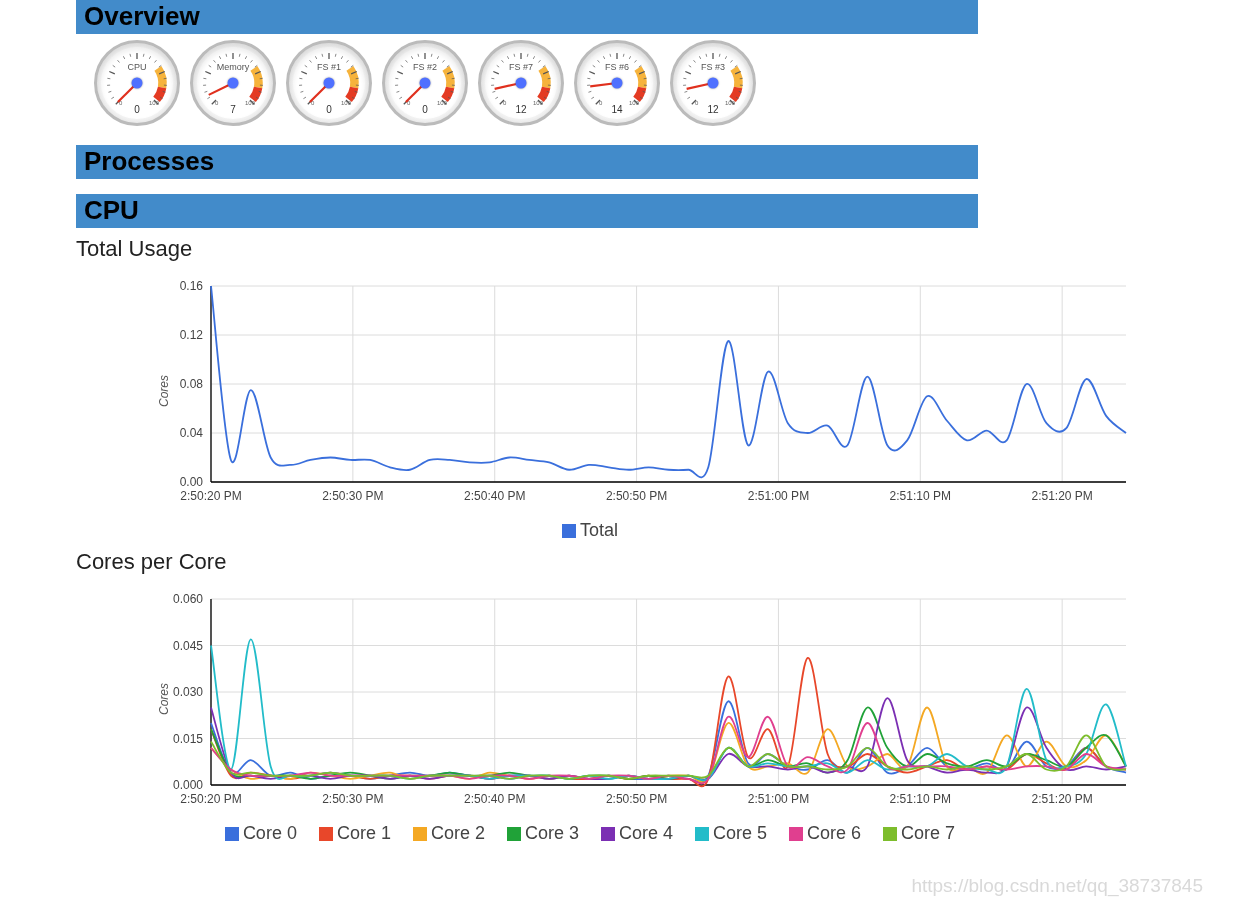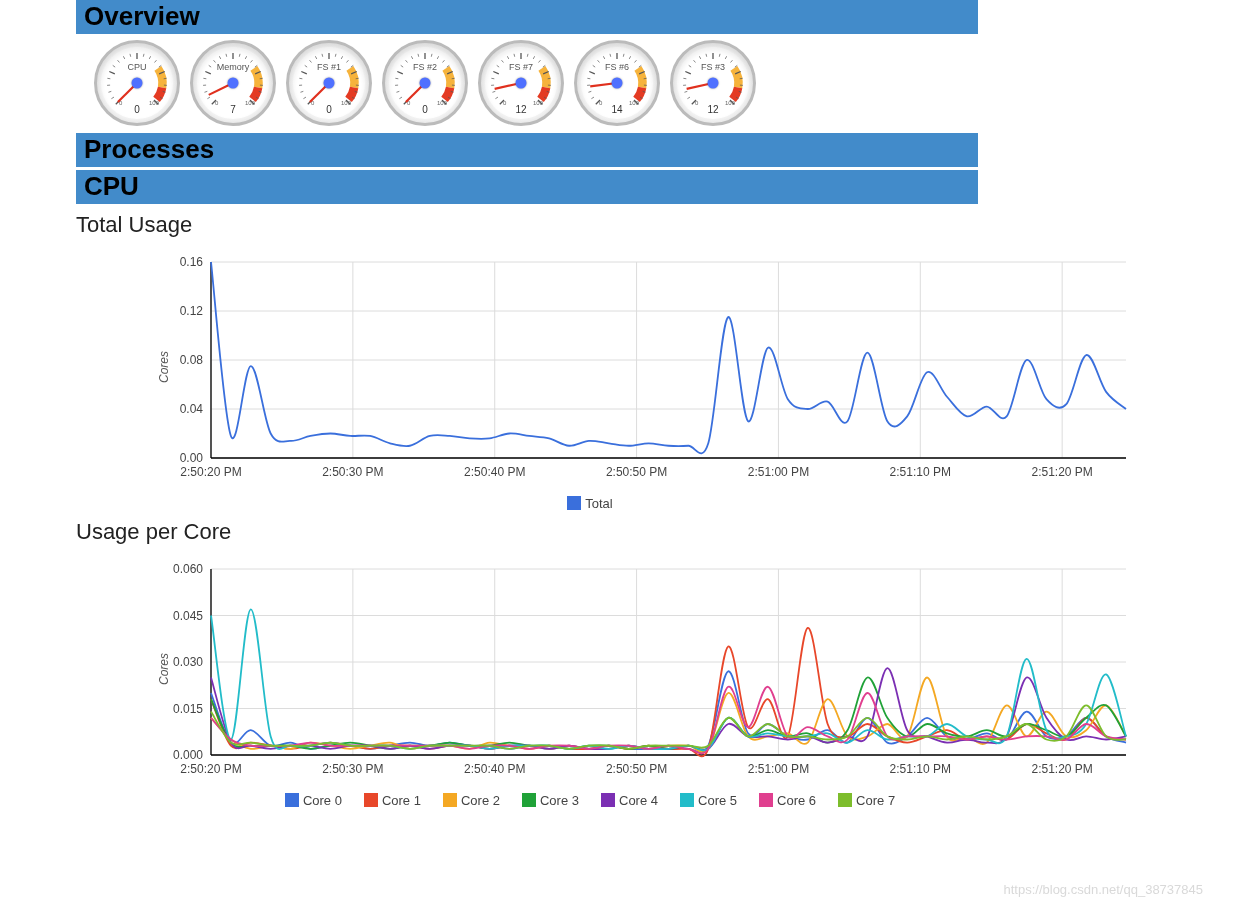--- a/index.html
+++ b/index.html
@@ -1,33 +1,33 @@
 <!DOCTYPE html>
 <html><head>
 <meta charset="utf-8">
 <style>
   html,body { margin:0; padding:0; background:#fff; font-family:"Segoe UI",Arial,sans-serif; color:#222; }
   .page { width:1054px; padding:0 0 30px 0; }
   .section-header { background:#428bca; color:#000; font-size:26px; font-weight:600; padding:1px 8px 2px 8px; margin:0 76px 0 76px; }
-  .section-header.sub { margin-top:3px; }
+  .section-header.sub { margin-top:15px; }
   .gauge-row { display:flex; gap:10px; padding:6px 0 4px 94px; }
   .gauge { width:80px; height:80px; border-radius:50%; background:radial-gradient(circle at 50% 50%, #fdfdfd 55%, #e9e9e9 72%); border:3px solid #bbb; position:relative; box-shadow:inset 0 4px 6px rgba(0,0,0,0.08); }
   .gauge::before { content:""; position:absolute; inset:4px; border-radius:50%; background:#fff; box-shadow:inset 0 3px 5px rgba(0,0,0,0.07); }
   .gauge .label { position:absolute; width:100%; text-align:center; top:19px; font-size:9px; color:#555; z-index:3; }
   .gauge .value { position:absolute; width:100%; text-align:center; bottom:8px; font-size:10px; color:#333; z-index:3; }
   .gauge svg.dial { position:absolute; inset:0; z-index:2; }
   .gauge .cap { position:absolute; width:11px; height:11px; border-radius:50%; background:#4f70ff; left:50%; top:50%; transform:translate(-50%,-50%); z-index:4; box-shadow:0 0 2px rgba(0,0,0,0.4); }
   .gauge .arc { position:absolute; inset:6px; z-index:1; }
   .chart-title { font-size:22px; font-weight:400; margin:8px 0 4px 76px; }
   .chart-wrap { position:relative; margin:0 0 0 76px; }
   .ylabel { position:absolute; left:88px; top:50%; transform:translate(-50%,-50%) rotate(-90deg); font-size:12px; font-style:italic; color:#555; }
   .chart-svg { display:block; }
-  .legend-row { display:flex; gap:22px; justify-content:center; width:980px; margin:4px 0 0 100px; font-size:13px; color:#444;text-align:center; }
+  .legend-row { display:flex; gap:22px; justify-content:center; width:980px; margin:4px 0 0 100px; font-size:18px; color:#444;text-align:center; }
   .legend-row .swatch { display:inline-block; width:14px; height:14px; margin-right:4px; vertical-align:-2px; }
-  .watermark { position:absolute; right:30px; bottom:10px; font-size:13px; color:#d9d9d9; pointer-events:none; }
+  .watermark { position:absolute; right:30px; bottom:10px; font-size:19px; color:#d9d9d9; pointer-events:none; }
   .tick-label { font-size:12px; fill:#444; }
   .xtick-label { font-size:12px; fill:#444; text-anchor:middle; }
 </style>
 </head>
 <body>
 <div class="page">
 
 <div class="section-header">Overview</div>
 <div class="gauge-row" id="gauges">
       <div class="gauge">
@@ -311,21 +311,21 @@
         <text class="xtick-label" x="986.1627906976744" y="234">2:51:20 PM</text>
         <line x1="135" y1="20" x2="135" y2="216" stroke="#000" stroke-width="1.3"></line>
         <line x1="135" y1="216" x2="1050" y2="216" stroke="#000" stroke-width="1.3"></line>
         <path d="M135,20 C138.31521739130434,48.99166666666666 148.2608695652174,176.59583333333333 154.8913043478261,193.95 C161.52173913043478,211.30416666666665 168.1521739130435,124.53333333333333 174.7826086956522,124.125 C181.41304347826087,123.71666666666667 188.04347826086956,179.04583333333335 194.67391304347825,191.5 C201.30434782608694,203.95416666666665 207.93478260869566,198.44166666666666 214.56521739130434,198.85 C221.19565217391303,199.25833333333333 227.82608695652175,195.17499999999998 234.45652173913044,193.95 C241.08695652173913,192.725 247.7173913043478,191.5 254.3478260869565,191.5 C260.9782608695652,191.5 267.60869565217394,193.54166666666666 274.2391304347826,193.95 C280.8695652173913,194.35833333333332 287.5,192.725 294.1304347826087,193.95 C300.7608695652174,195.17499999999998 307.39130434782606,199.66666666666669 314.02173913043475,201.3 C320.65217391304344,202.93333333333334 327.2826086956522,204.975 333.9130434782609,203.75 C340.54347826086956,202.525 347.1739130434783,195.58333333333331 353.804347826087,193.95 C360.4347826086957,192.31666666666666 367.0652173913043,193.54166666666666 373.695652173913,193.95 C380.3260869565217,194.35833333333332 386.95652173913044,195.99166666666667 393.5869565217391,196.4 C400.2173913043478,196.80833333333334 406.84782608695656,197.21666666666667 413.47826086956525,196.4 C420.10869565217394,195.58333333333334 426.7391304347826,191.90833333333333 433.3695652173913,191.5 C440,191.09166666666667 446.6304347826087,193.13333333333333 453.2608695652174,193.95 C459.89130434782606,194.76666666666665 466.52173913043475,194.76666666666668 473.15217391304344,196.4 C479.78260869565213,198.03333333333333 486.4130434782609,203.34166666666667 493.04347826086956,203.75 C499.67391304347825,204.15833333333333 506.30434782608694,199.25833333333333 512.9347826086956,198.85 C519.5652173913044,198.44166666666666 526.195652173913,200.48333333333335 532.8260869565217,201.3 C539.4565217391305,202.11666666666667 546.086956521739,203.75 552.7173913043478,203.75 C559.3478260869565,203.75 565.9782608695652,201.3 572.608695652174,201.3 C579.2391304347827,201.3 585.8695652173914,203.34166666666667 592.5,203.75 C599.1304347826086,204.15833333333333 605.7608695652173,204.15833333333333 612.391304347826,203.75 C619.0217391304348,203.34166666666667 625.6521739130434,222.7375 632.2826086956521,201.3 C638.9130434782609,179.8625 645.5434782608695,78.8 652.1739130434783,75.125 C658.804347826087,71.45 665.4347826086956,174.14583333333334 672.0652173913044,179.25 C678.6956521739131,184.35416666666666 685.3260869565217,109.425 691.9565217391305,105.75 C698.5869565217392,102.075 705.2173913043478,146.99166666666665 711.8478260869565,157.2 C718.4782608695652,167.40833333333333 725.1086956521739,166.59166666666667 731.7391304347826,167 C738.3695652173914,167.40833333333333 745,157.60833333333335 751.6304347826087,159.65 C758.2608695652175,161.69166666666666 764.891304347826,187.41666666666666 771.5217391304348,179.25 C778.1521739130435,171.08333333333334 784.7826086956522,110.65 791.4130434782609,110.65 C798.0434782608695,110.65 804.6739130434781,168.63333333333333 811.3043478260869,179.25 C817.9347826086956,189.86666666666667 824.5652173913044,182.51666666666665 831.1956521739131,174.35 C837.8260869565219,166.18333333333334 844.4565217391305,133.51666666666665 851.0869565217391,130.25 C857.7173913043478,126.98333333333333 864.3478260869565,147.4 870.9782608695652,154.75 C877.608695652174,162.1 884.2391304347825,172.71666666666667 890.8695652173913,174.35 C897.5,175.98333333333332 904.1304347826086,164.55 910.7608695652174,164.55 C917.3913043478261,164.55 924.0217391304348,182.10833333333332 930.6521739130435,174.35 C937.2826086956522,166.59166666666667 943.9130434782608,120.85833333333333 950.5434782608695,118 C957.1739130434783,115.14166666666667 963.8043478260869,149.85 970.4347826086956,157.2 C977.0652173913044,164.54999999999998 983.695652173913,169.45000000000002 990.3260869565217,162.10000000000002 C996.9565217391305,154.75000000000003 1003.5869565217391,115.14166666666667 1010.2173913043479,113.1 C1016.8478260869566,111.05833333333332 1023.4782608695652,140.86666666666667 1030.108695652174,149.85000000000002 C1036.7391304347827,158.83333333333337 1046.6847826086957,164.14166666666668 1050,167" fill="none" stroke="#3a6fdc" stroke-width="1.8"></path>
       </svg>
 </div>
 <div class="legend-row" id="legend0" style="width:980px;">
       <span><span class="swatch" style="background:#3a6fdc"></span>Total</span>
     </div>
 
-<div class="chart-title">Usage per Core</div>
+<div class="chart-title">Cores per Core</div>
 <div class="chart-wrap">
   <div class="ylabel">Cores</div>
   <svg id="chart1" class="chart-svg" width="1080" height="240">
         <line x1="135" y1="206" x2="1050" y2="206" stroke="#dcdcdc" stroke-width="1"></line>
         <text class="tick-label" x="127" y="210" text-anchor="end">0.000</text>
         <line x1="135" y1="159.5" x2="1050" y2="159.5" stroke="#dcdcdc" stroke-width="1"></line>
         <text class="tick-label" x="127" y="163.5" text-anchor="end">0.015</text>
         <line x1="135" y1="113" x2="1050" y2="113" stroke="#dcdcdc" stroke-width="1"></line>
         <text class="tick-label" x="127" y="117" text-anchor="end">0.030</text>
         <line x1="135" y1="66.5" x2="1050" y2="66.5" stroke="#dcdcdc" stroke-width="1"></line>

